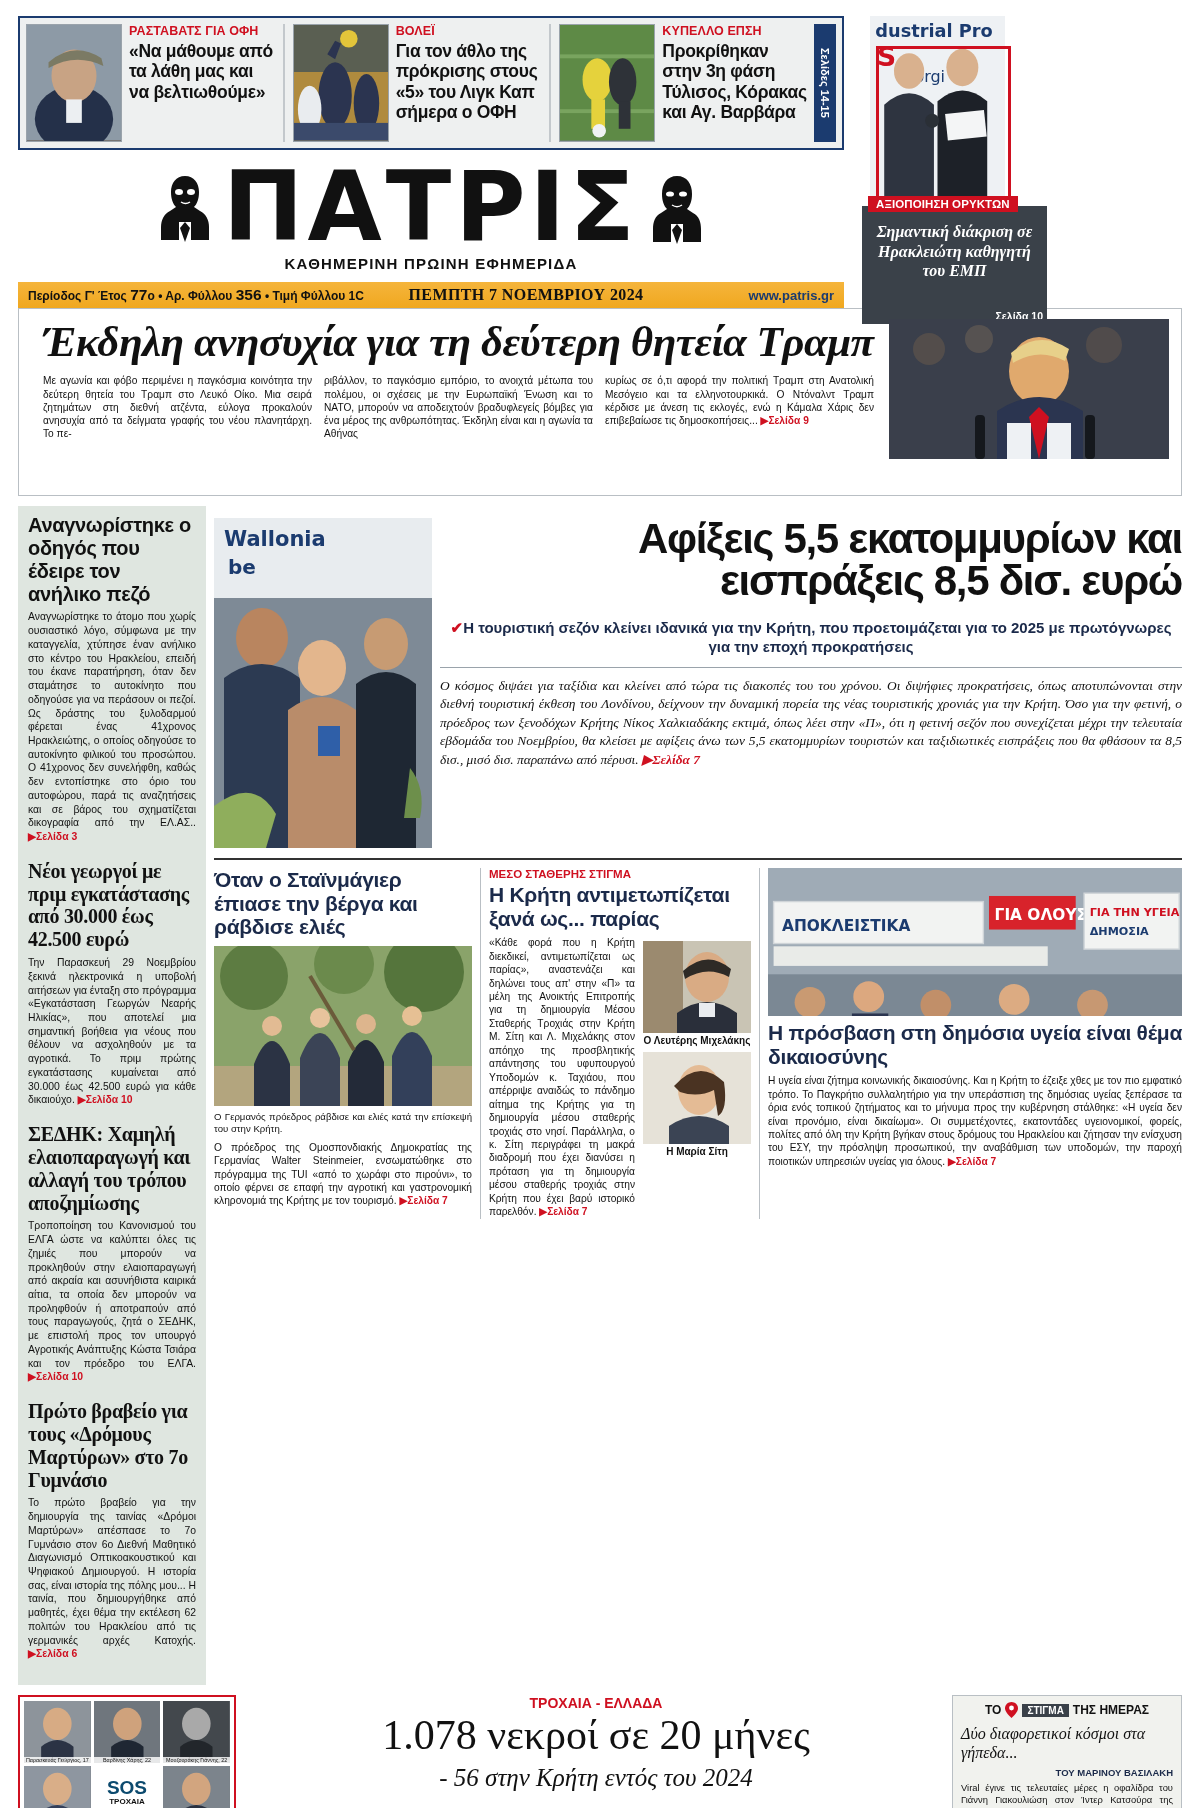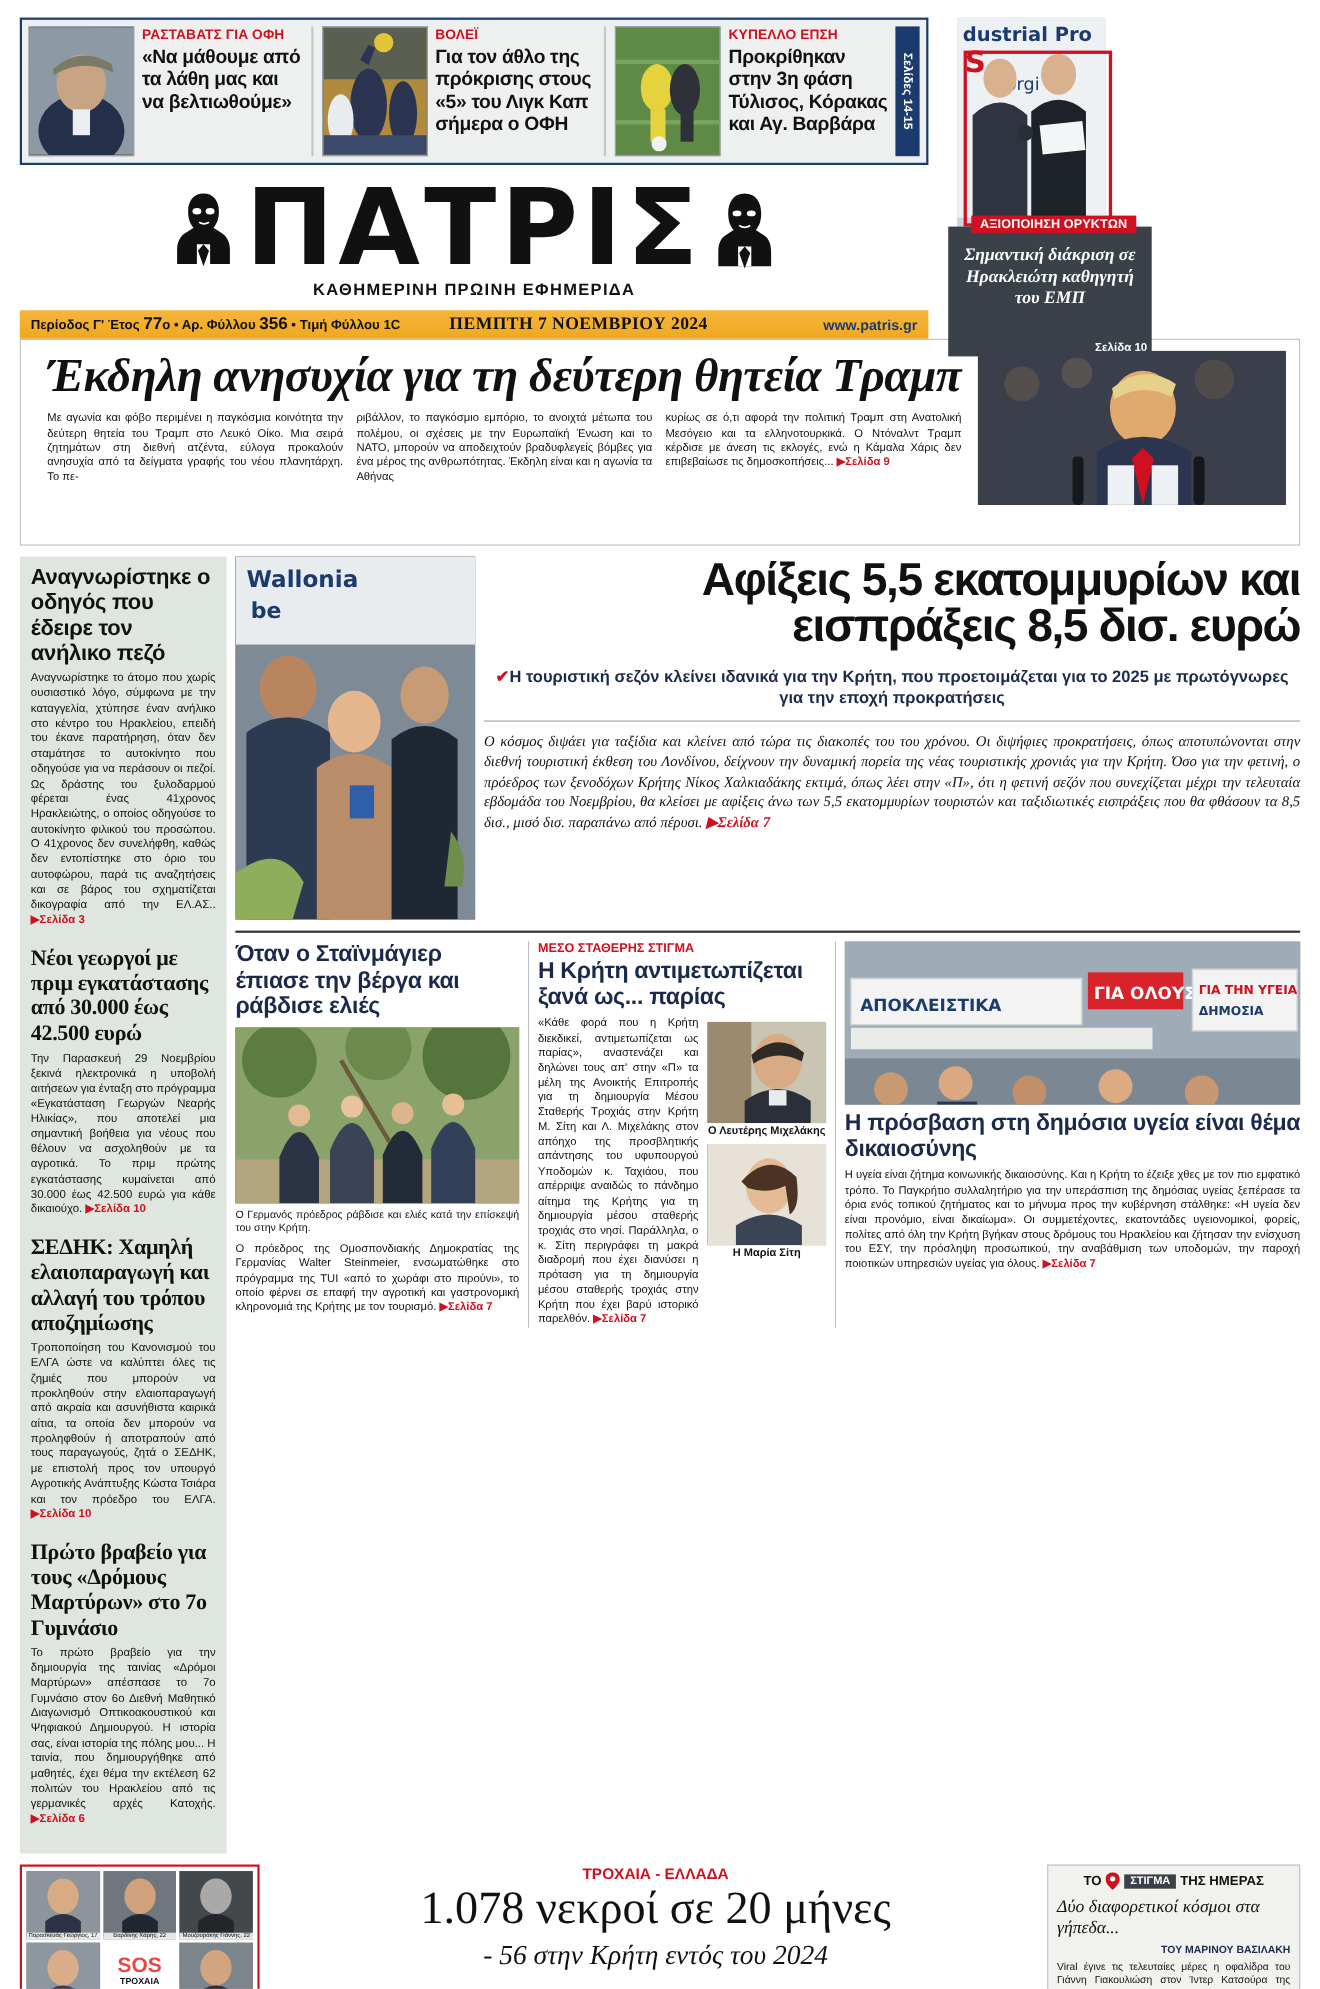--- a/index.html
+++ b/index.html
@@ -29,21 +29,21 @@
     text-orientation: mixed; display: flex; align-items: center; justify-content: center;
     font-size: 11px; font-weight: bold; margin-left: 0;
   }
   .topbar-right {
     flex: 1; position: relative; border: 0;
   }
   .promo-photo { position: absolute; left: 18px; top: 0; width: 135px; height: 205px; background: #cfd6dd; overflow: hidden; }
   .promo-frame { position: absolute; left: 24px; top: 30px; width: 135px; height: 160px; border: 3px solid #cf1020; }
   .promo-box { position: absolute; left: 10px; top: 190px; width: 185px; height: 118px; background: #3a4149; color: #fff; padding: 16px 8px 4px 8px; }
   .promo-kicker {
-    position: absolute; left: 21px; top: -10px; background: #cf1020; color:#fff;
+    position: absolute; left: 6px; top: -10px; background: #cf1020; color:#fff;
     font-weight: bold; font-size: 11.5px; padding: 2px 8px; letter-spacing: .1px;
   }
   .promo-text { font-family: "Liberation Serif", serif; font-style: italic; font-weight: bold; font-size: 16px; line-height: 1.22; text-align: center; }
   .promo-page { position:absolute; right: 4px; bottom: 2px; font-size: 10.5px; font-weight: bold; color: #fff; }
 
   
   .masthead { text-align: center; padding-top: 12px; position: relative; width: 826px; }
   .mast-row { display: flex; align-items: center; justify-content: center; gap: 12px; }
   .mast-title {
     font-family: "DejaVu Sans", sans-serif; font-weight: bold; font-size: 96px;
@@ -78,21 +78,21 @@
   
   .grid { display: flex; gap: 8px; margin-top: 10px; }
   .col-left { flex: 0 0 188px; background: #dfe6e0; padding: 8px 10px; }
   .col-rest { flex: 1; min-width: 0; }
 
   .sb-head { font-weight: bold; font-size: 20px; line-height: 1.14; letter-spacing: -.3px; margin-bottom: 5px; }
   .sb-head.serif { font-family: "Liberation Serif", serif; }
   .sb-body { font-size: 10.4px; line-height: 1.32; text-align: justify; margin-bottom: 16px; }
 
   
-  .tour { display: flex; gap: 0; }
+  .tour { display: flex; gap: 0; margin-top: 12px; }
   .tour-photo { flex: 0 0 218px; height: 330px; background: #4a5260; overflow: hidden; position: relative; }
   .tour-right { flex: 1; min-width: 0; padding-left: 8px; }
   .tour-head {
     font-weight: bold; font-size: 42px; line-height: 1.0; text-align: right;
     letter-spacing: -1.3px;
   }
   .tour-sub {
     margin-top: 16px; font-weight: bold; font-size: 15px; line-height: 1.28;
     color: #1b2a4a; text-align: center; border-bottom: 1px solid #9aa3ab; padding-bottom: 10px;
   }
@@ -116,21 +116,21 @@
   .portrait { width: 100%; height: 92px; background: #8a8f7a; margin: 5px 0 2px; overflow:hidden; position: relative;}
   .portrait-cap { text-align: center; font-size: 10px; font-weight: bold; margin-bottom: 6px; }
 
   
   .rowbot { display: flex; gap: 8px; margin-top: 10px; }
   .bot-left { flex: 0 0 218px; border: 2px solid #cf1020; padding: 4px; }
   .mug-grid { display: grid; grid-template-columns: 1fr 1fr 1fr; gap: 3px; }
   .mug { height: 62px; background: #7d8288; position: relative; overflow: hidden; }
   .mug span { position: absolute; bottom: 0; left: 0; right: 0; font-size: 5.4px; background: rgba(255,255,255,.82); text-align: center; }
   .sos { background: #fff; display: flex; flex-direction: column; align-items: center; justify-content: center; }
-  .sos .s1 { color: #ef4444; font-weight: bold; font-size: 19px; line-height: 1; }
+  .sos .s1 { color: #0c4a6e; font-weight: bold; font-size: 19px; line-height: 1; }
   .sos .s2 { font-weight: bold; font-size: 8px; line-height: 1.15; text-align: center; }
 
   .bot-mid { flex: 1; min-width: 0; padding-left: 4px; }
   .bot-kicker { color: #cf1020; font-weight: bold; font-size: 14px; text-align: center; margin-bottom: 2px; }
   .bot-head { font-family: "Liberation Serif", serif; font-size: 42px; font-weight: normal; line-height: 1.06; text-align: center; }
   .bot-head2 { font-family: "Liberation Serif", serif; font-style: italic; font-size: 25px; text-align: center; margin-top: 6px; }
   .bot-body { font-size: 10px; line-height: 1.3; text-align: justify; margin-top: 8px; column-count: 2; column-gap: 12px; }
 
   .bot-right { flex: 0 0 230px; }
   .stigma-box { border: 1px solid #b9bfc4; background: #f1f2ee; padding: 6px 8px; }

